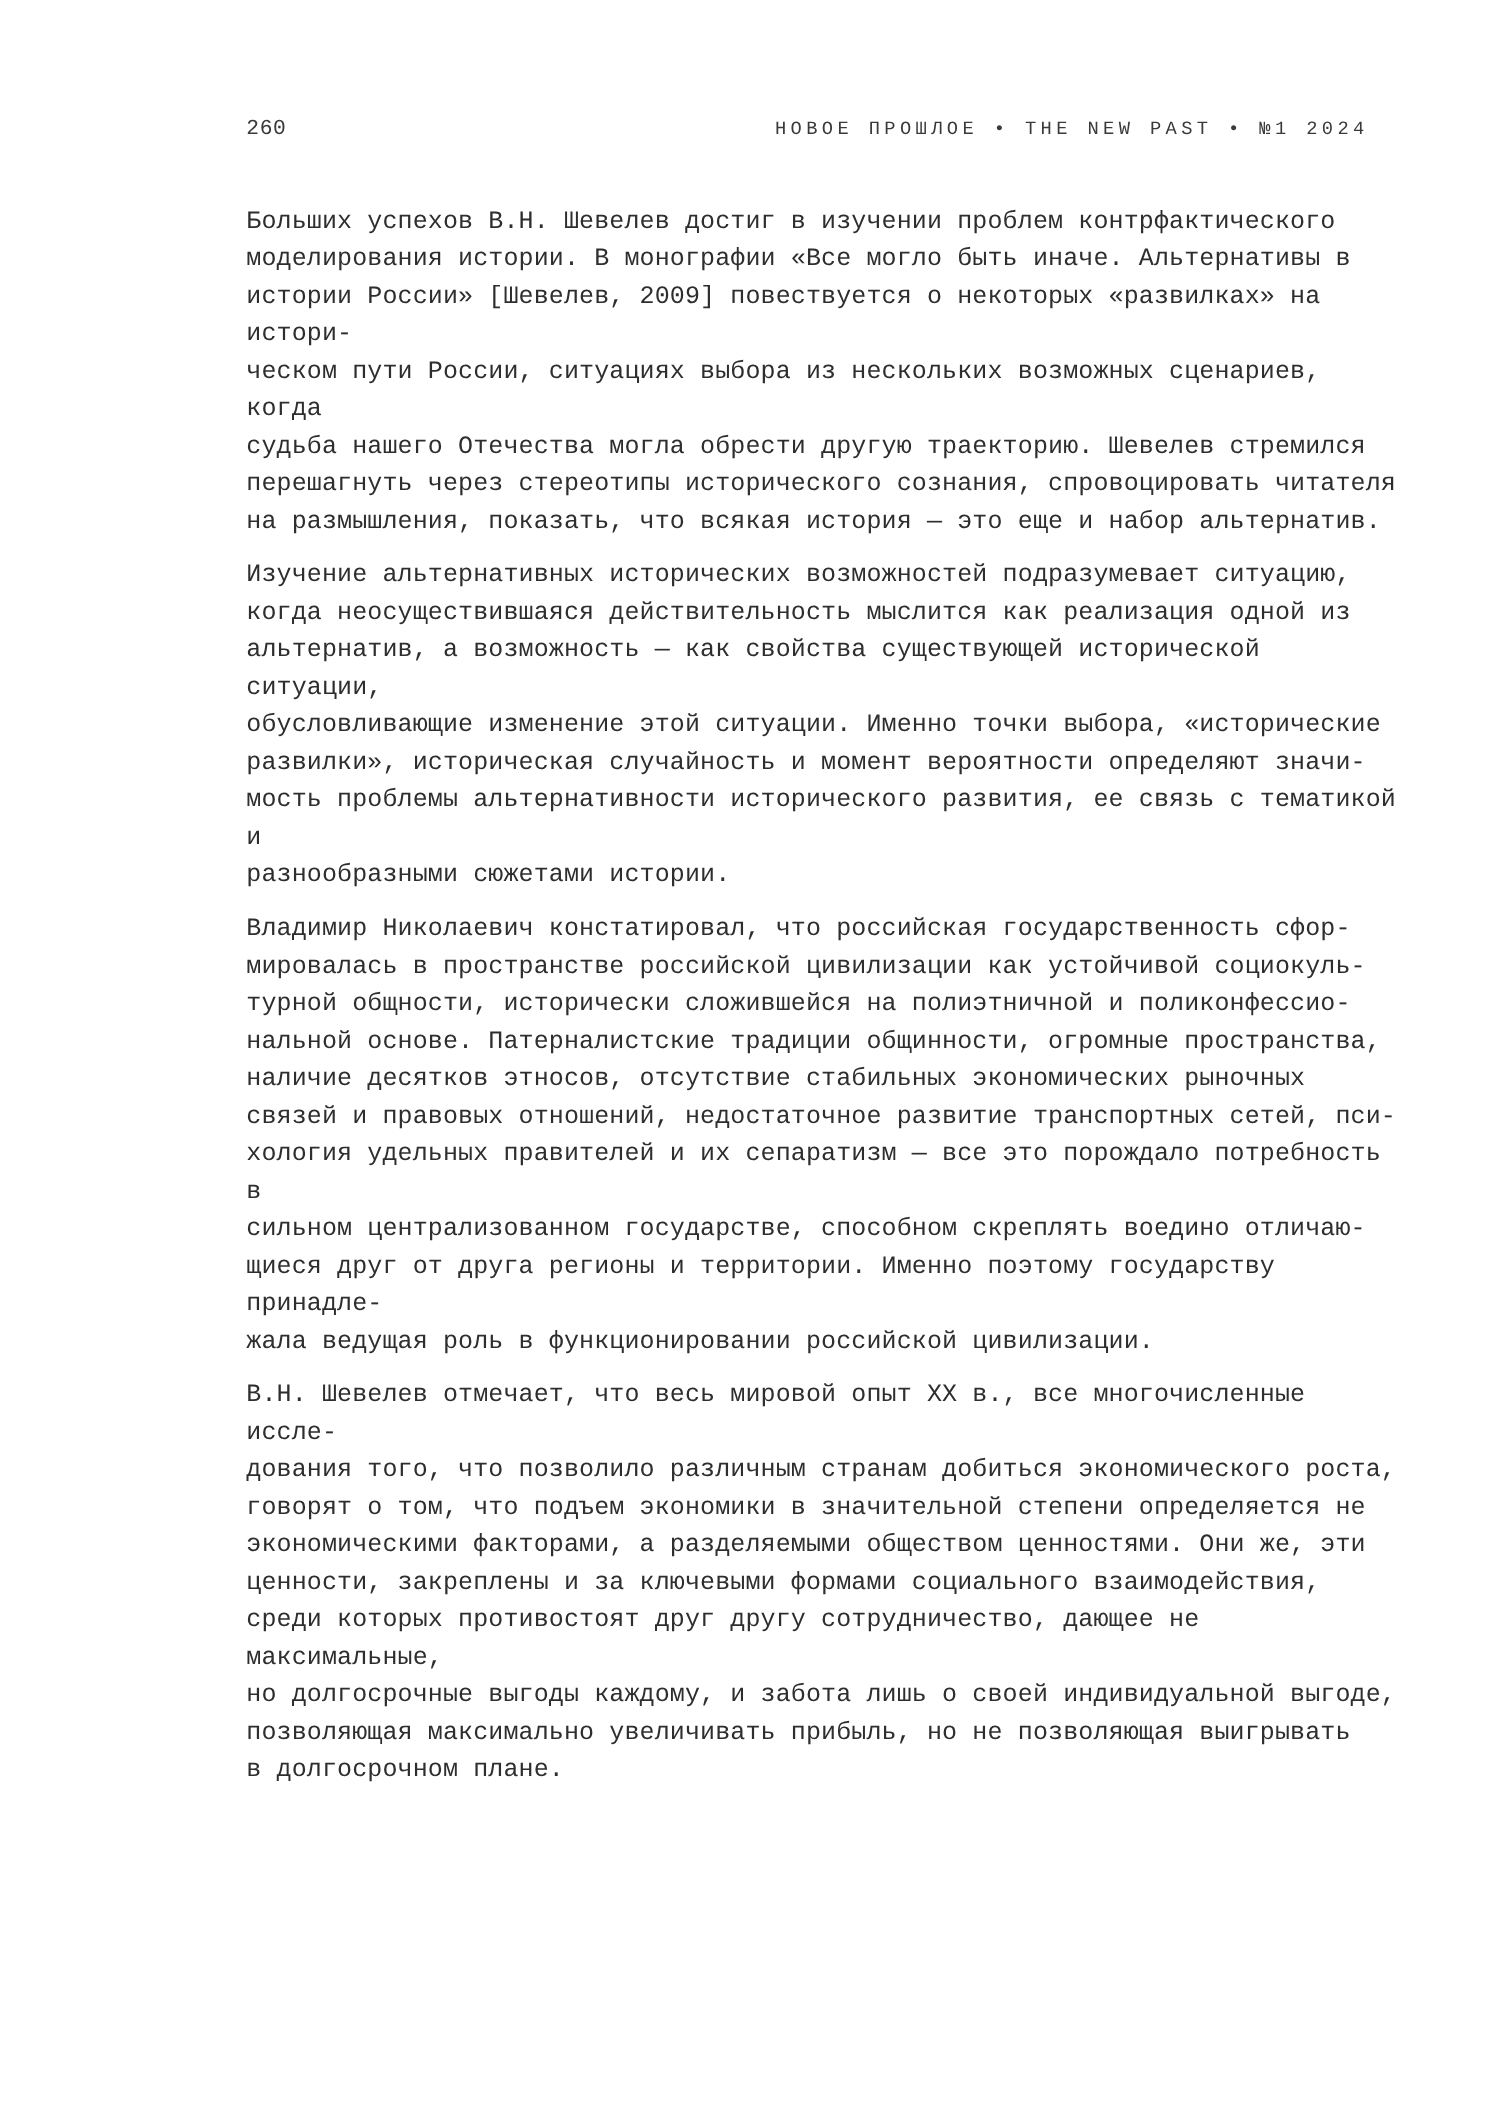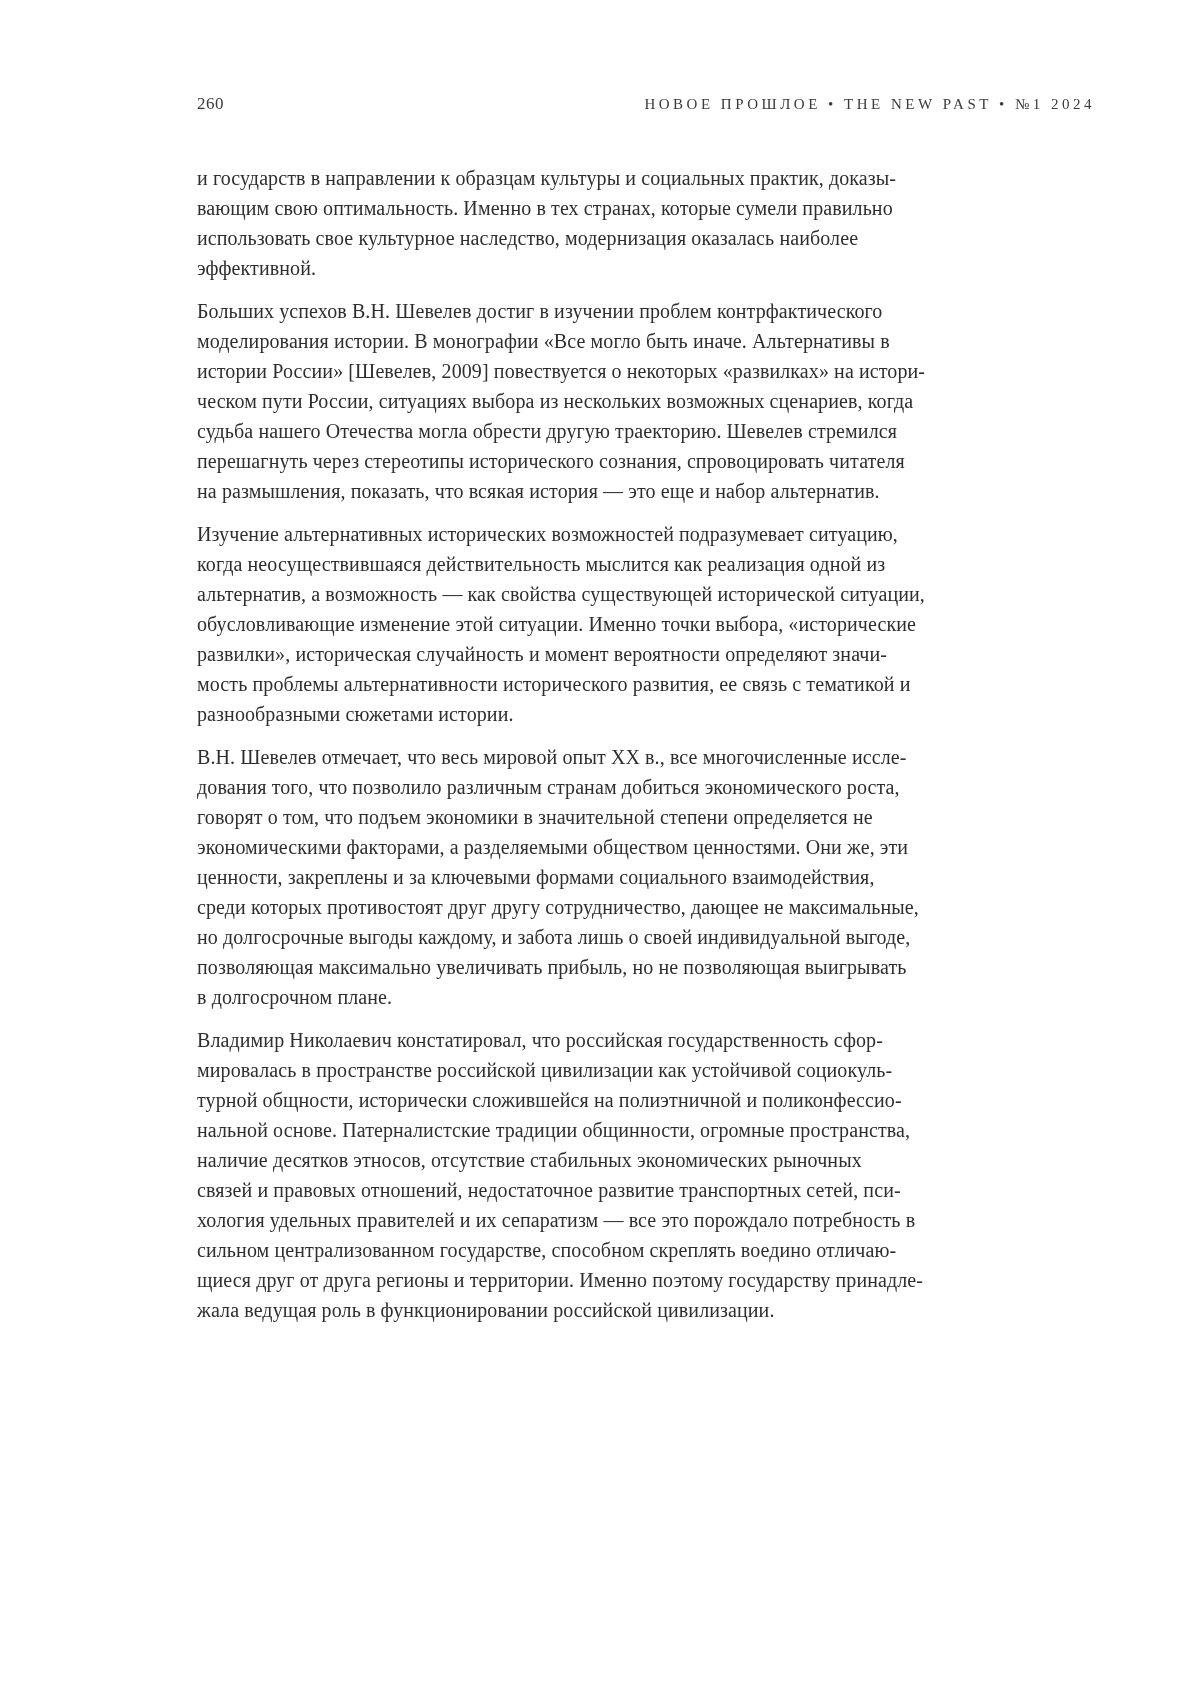--- a/index.html
+++ b/index.html
@@ -5,21 +5,21 @@
   html, body {
     margin: 0;
     padding: 0;
     background: #ffffff;
   }
   .page {
     position: relative;
     width: 1200px;
     height: 1694px;
     background: #ffffff;
-    font-family: Liberation Serif, serif;
+    font-family: Liberation Mono, monospace;
     overflow: hidden;
   }
   .page-header {
     position: absolute;
     top: 94px;
     left: 197px;
     width: 898px;
     display: flex;
     justify-content: space-between;
     align-items: baseline;
@@ -56,52 +56,48 @@
 <body>
 
 <div class="page">
 
   <header class="page-header">
     <span class="page-number">260</span>
     <span class="journal-title">НОВОЕ ПРОШЛОЕ • THE NEW PAST • №1 2024</span>
   </header>
 
   <main class="page-body">
-    <p class="para">и государств в направлении к образцам культуры и социальных практик, доказы-
-вающим свою оптимальность. Именно в тех странах, которые сумели правильно
-использовать свое культурное наследство, модернизация оказалась наиболее
-эффективной.</p>
     <p class="para">Больших успехов В.Н. Шевелев достиг в изучении проблем контрфактического
 моделирования истории. В монографии «Все могло быть иначе. Альтернативы в
 истории России» [Шевелев, 2009] повествуется о некоторых «развилках» на истори-
 ческом пути России, ситуациях выбора из нескольких возможных сценариев, когда
 судьба нашего Отечества могла обрести другую траекторию. Шевелев стремился
 перешагнуть через стереотипы исторического сознания, спровоцировать читателя
 на размышления, показать, что всякая история — это еще и набор альтернатив.</p>
     <p class="para">Изучение альтернативных исторических возможностей подразумевает ситуацию,
 когда неосуществившаяся действительность мыслится как реализация одной из
 альтернатив, а возможность — как свойства существующей исторической ситуации,
 обусловливающие изменение этой ситуации. Именно точки выбора, «исторические
 развилки», историческая случайность и момент вероятности определяют значи-
 мость проблемы альтернативности исторического развития, ее связь с тематикой и
 разнообразными сюжетами истории.</p>
-    <p class="para">В.Н. Шевелев отмечает, что весь мировой опыт XX в., все многочисленные иссле-
-дования того, что позволило различным странам добиться экономического роста,
-говорят о том, что подъем экономики в значительной степени определяется не
-экономическими факторами, а разделяемыми обществом ценностями. Они же, эти
-ценности, закреплены и за ключевыми формами социального взаимодействия,
-среди которых противостоят друг другу сотрудничество, дающее не максимальные,
-но долгосрочные выгоды каждому, и забота лишь о своей индивидуальной выгоде,
-позволяющая максимально увеличивать прибыль, но не позволяющая выигрывать
-в долгосрочном плане.</p>
     <p class="para">Владимир Николаевич констатировал, что российская государственность сфор-
 мировалась в пространстве российской цивилизации как устойчивой социокуль-
 турной общности, исторически сложившейся на полиэтничной и поликонфессио-
 нальной основе. Патерналистские традиции общинности, огромные пространства,
 наличие десятков этносов, отсутствие стабильных экономических рыночных
 связей и правовых отношений, недостаточное развитие транспортных сетей, пси-
 хология удельных правителей и их сепаратизм — все это порождало потребность в
 сильном централизованном государстве, способном скреплять воедино отличаю-
 щиеся друг от друга регионы и территории. Именно поэтому государству принадле-
 жала ведущая роль в функционировании российской цивилизации.</p>
+    <p class="para">В.Н. Шевелев отмечает, что весь мировой опыт XX в., все многочисленные иссле-
+дования того, что позволило различным странам добиться экономического роста,
+говорят о том, что подъем экономики в значительной степени определяется не
+экономическими факторами, а разделяемыми обществом ценностями. Они же, эти
+ценности, закреплены и за ключевыми формами социального взаимодействия,
+среди которых противостоят друг другу сотрудничество, дающее не максимальные,
+но долгосрочные выгоды каждому, и забота лишь о своей индивидуальной выгоде,
+позволяющая максимально увеличивать прибыль, но не позволяющая выигрывать
+в долгосрочном плане.</p>
   </main>
 
 </div>
 
 </body></html>

